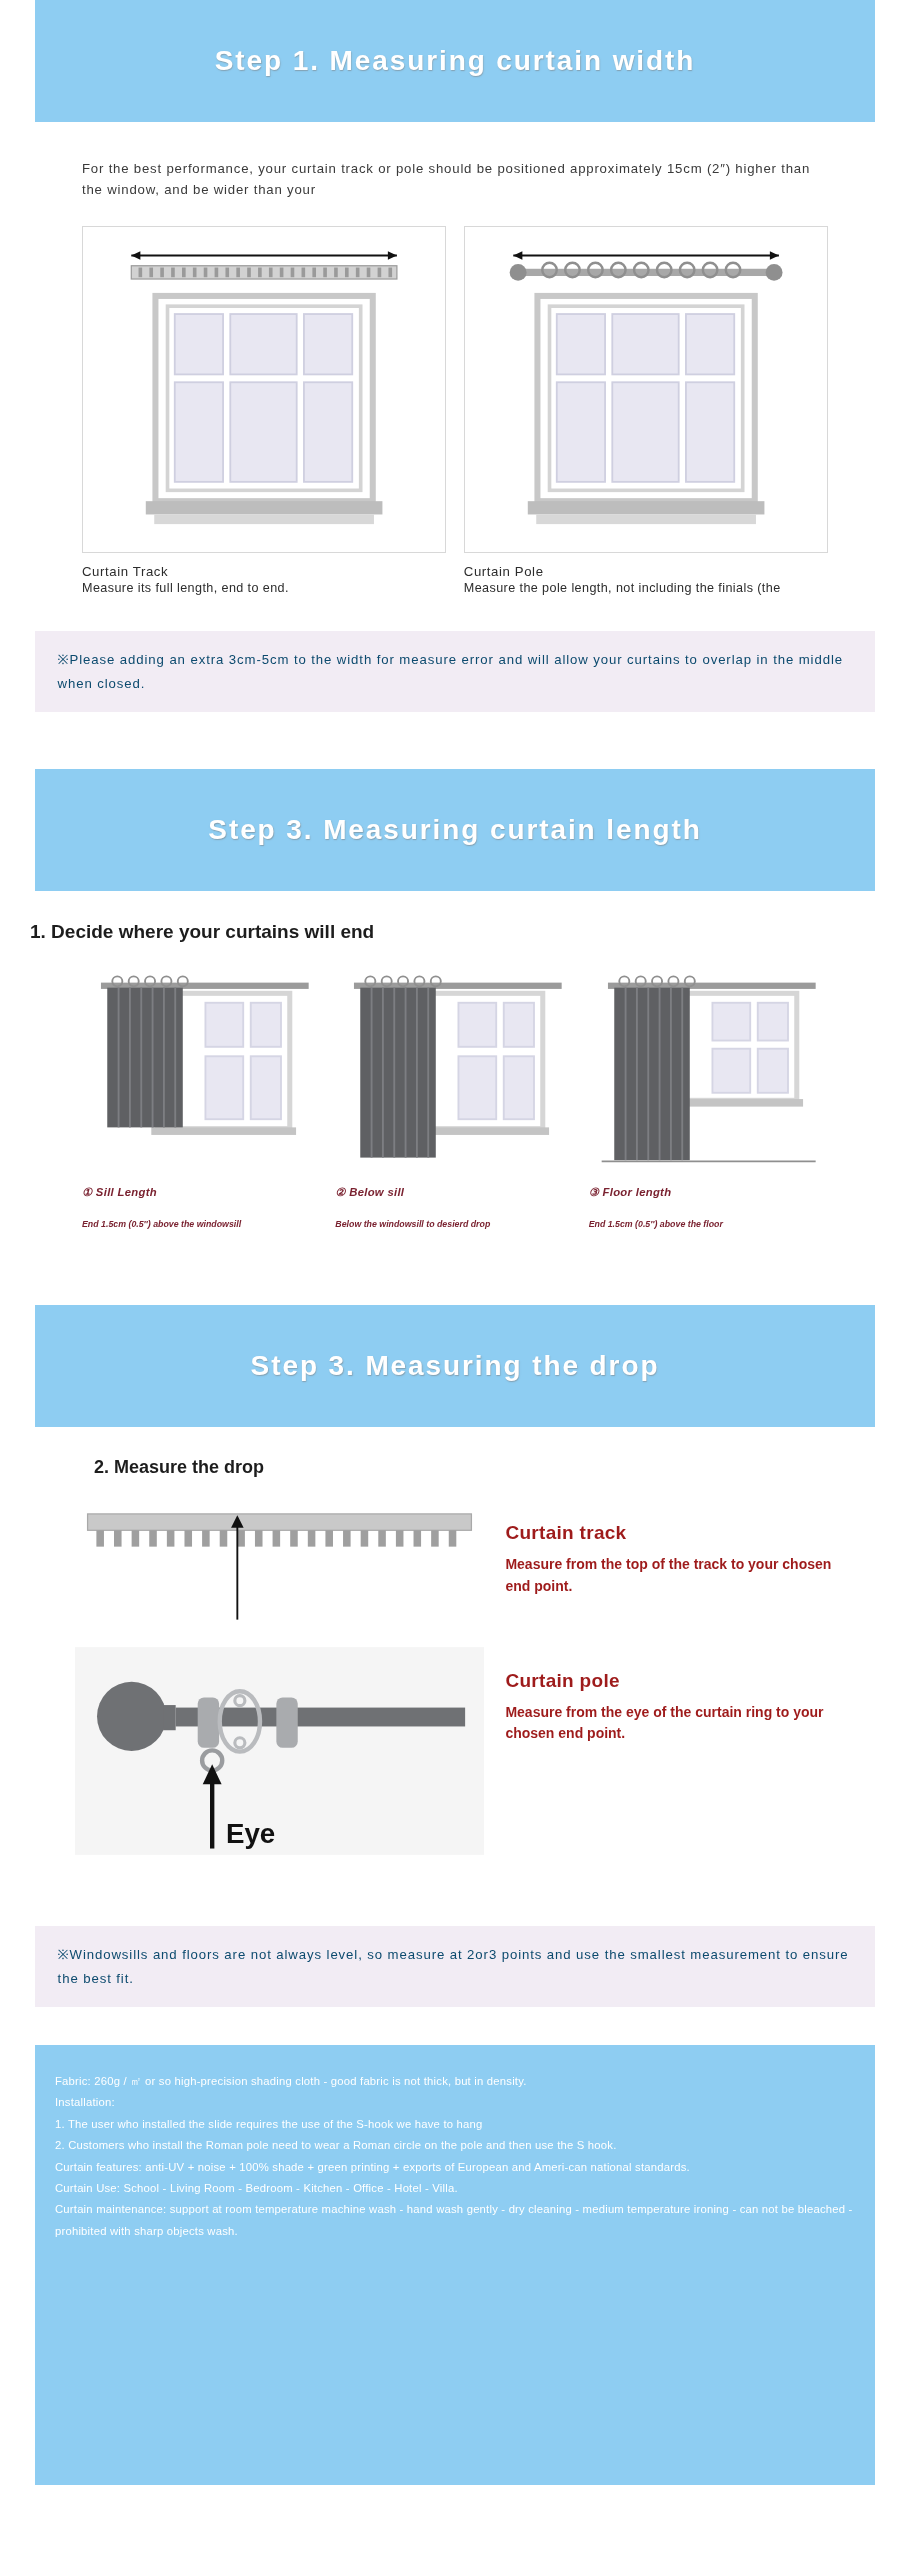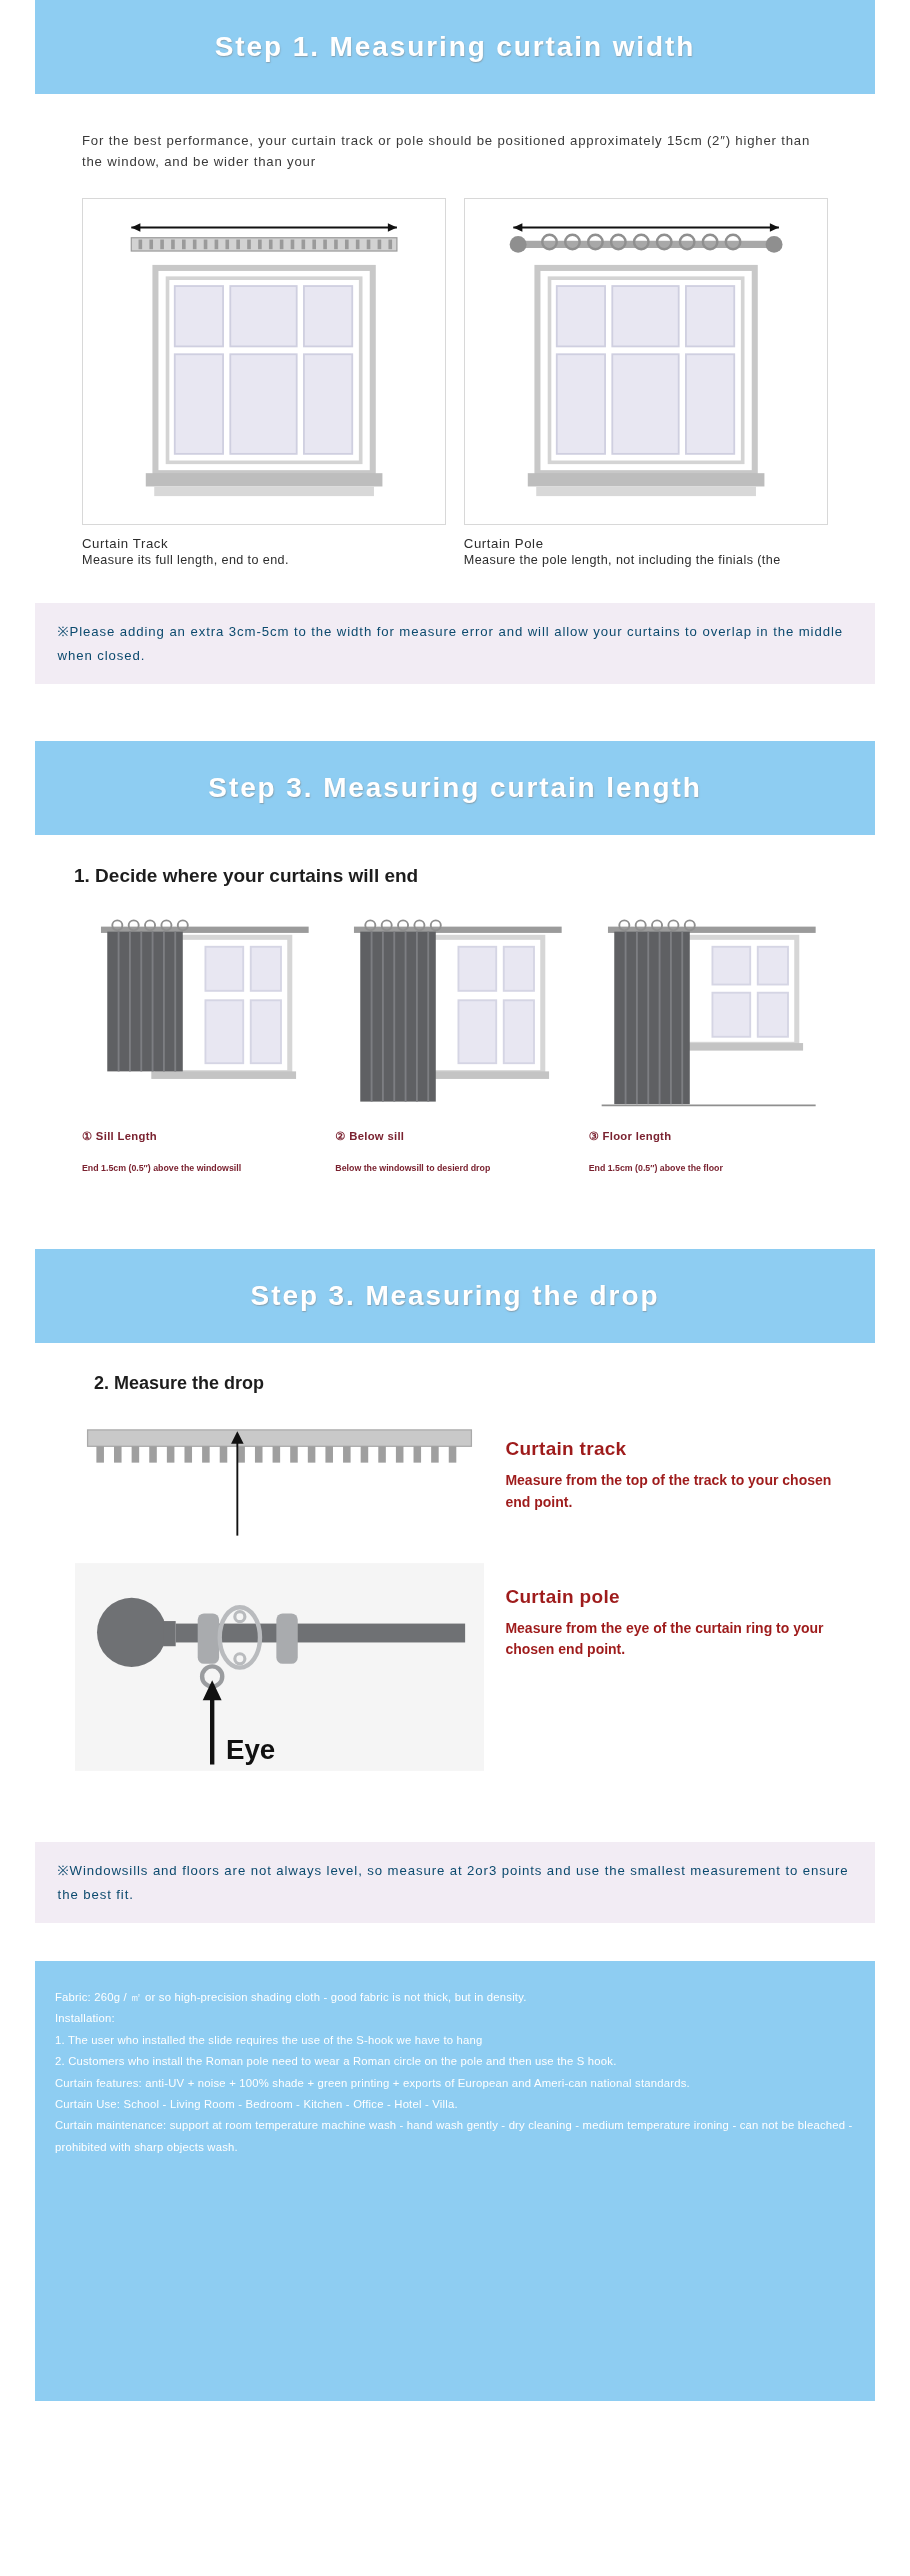--- a/index.html
+++ b/index.html
@@ -12,21 +12,21 @@
   }
   .page {
     width: 910px;
     min-height: 2576px;
     position: relative;
     padding: 0;
   }
   .band {
     background: #8ecdf2;
     color: #ffffff;
-    height: 94px;
+    height: 122px;
     display: flex;
     align-items: center;
     justify-content: center;
     letter-spacing: 1.9px;
     font-size: 28px;
     font-weight: bold;
     text-shadow: 0.6px 1.3px 1.3px rgba(120,120,120,0.55);
   }
   .band-wrap { margin: 0 35px; }
   .intro {
@@ -64,33 +64,34 @@
   .notice {
     margin: 33px 35px 0 35px;
     background: #f2ecf4;
     color: #0c4a6e;
     font-size: 13.2px;
     line-height: 24px;
     letter-spacing: 0.9px;
     padding: 16.4px 22.6px;
   }
   .sub-head {
-    margin: 30px 0 0 74px;
+    margin: 30px 0 0 30px;
     font-size: 19px;
     font-weight: bold;
     color: #1d1d1d;
   }
   .sub-head.indent2 { margin-left: 94px; font-size: 18px; }
   .three-col {
     display: flex;
     gap: 14px;
     margin: 22.6px 82px 0 82px;
   }
   .endbox {
     flex: 1;
+    font-style: italic;
   }
   .endbox .art {
     height: 214px;
     position: relative;
     overflow: hidden;
   }
   .end-title {
     margin-top: 6.3px;
     color: #7a2230;
     font-weight: bold;

